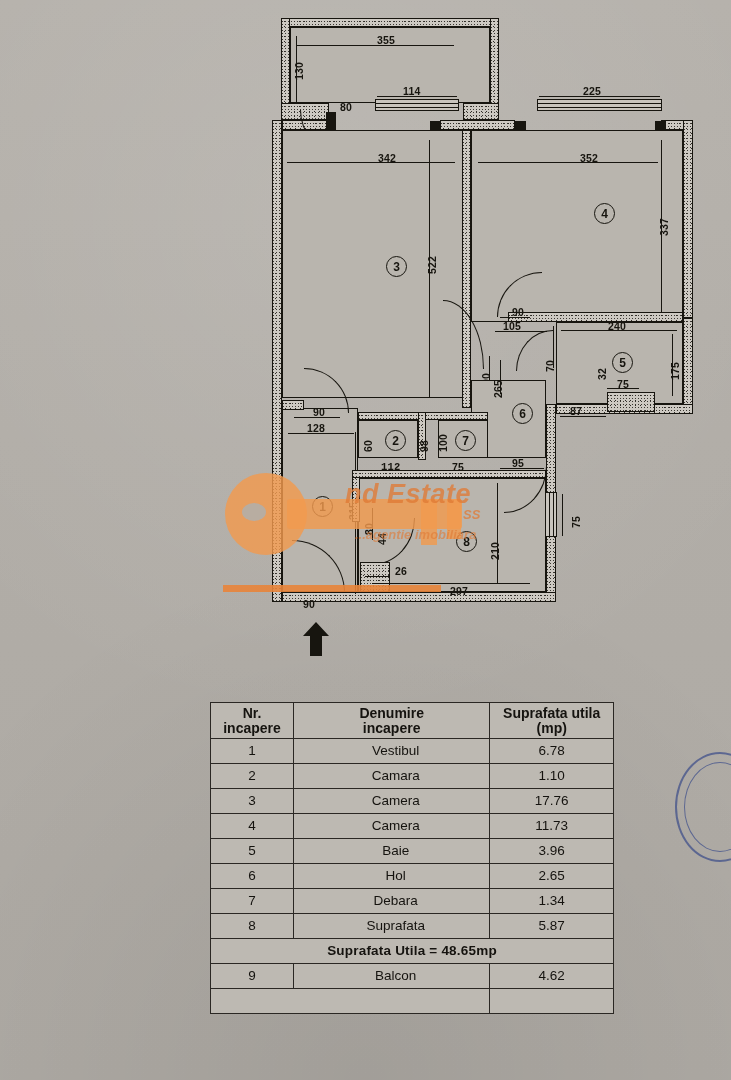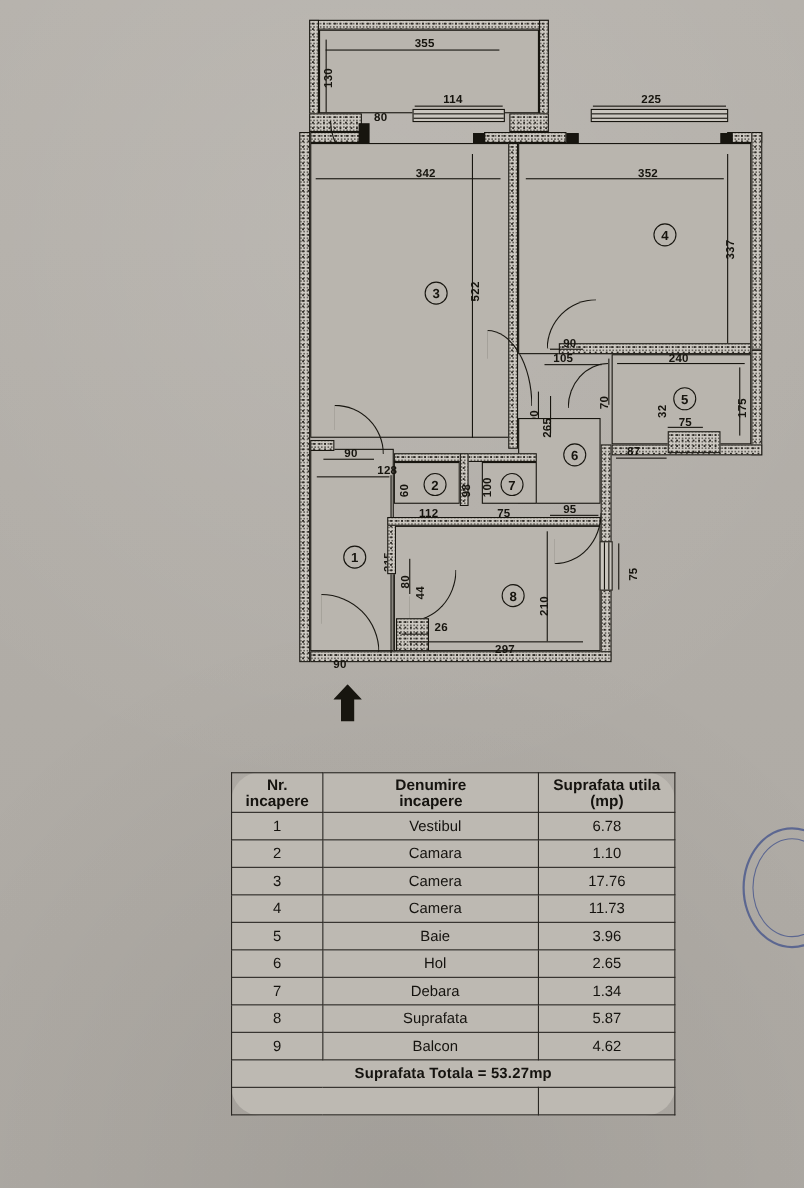--- a/index.html
+++ b/index.html
@@ -18,21 +18,20 @@
       linear-gradient(180deg,#b5b1ab 0%,#b1ada7 40%,#aeaaa4 100%);
   }
   #plan{position:absolute;left:0;top:0;width:731px;height:680px;}
   #tablewrap{position:absolute;left:210px;top:702px;width:404px;}
 
   
   table.areas{
     border-collapse:collapse;width:404px;
     background:#bdb9b2;
     color:#15130f;
-    border-radius:27px;
   }
   table.areas td,table.areas th{
     border:1px solid #2a2723;
     padding:0;
     font-size:13.5px;
     line-height:1.05;
     height:24px;
   }
   table.areas th{
     font-weight:bold;font-size:14px;
@@ -271,32 +270,32 @@
 
   <div class="wall" style="left:358px;top:412px;width:130px;height:8px;"></div>
   <div class="room" style="left:358px;top:420px;width:60px;height:38px;"></div>
   <div class="room" style="left:438px;top:420px;width:50px;height:38px;"></div>
   <div class="wall" style="left:418px;top:412px;width:8px;height:48px;"></div>
   <div class="rn" style="left:385px;top:430px;">2</div>
   <div class="rn" style="left:455px;top:430px;">7</div>
   <div class="dim vert" style="left:362px;top:452px;">60</div>
   <div class="dim vert" style="left:418px;top:452px;">98</div>
   <div class="dim vert" style="left:437px;top:452px;">100</div>
-  <div class="dim" style="left:381px;top:461px;">112</div>
+  <div class="dim" style="left:381px;top:461px;font-family:Liberation Mono, monospace;">112</div>
   <div class="dline h" style="left:365px;top:472px;width:48px;"></div>
   <div class="dim" style="left:452px;top:461px;">75</div>
   <div class="dline h" style="left:441px;top:472px;width:30px;"></div>
 
   <div class="room" style="left:282px;top:408px;width:76px;height:184px;"></div>
   <div class="rn" style="left:312px;top:496px;">1</div>
   <div class="wall" style="left:282px;top:400px;width:22px;height:10px;"></div>
   <div class="swing sw-tr" style="left:304px;top:368px;width:44px;height:44px;"></div>
   <div class="dim" style="left:313px;top:406px;">90</div>
   <div class="dline h" style="left:294px;top:417px;width:46px;"></div>
-  <div class="dim" style="left:307px;top:422px;margin-left:36px;">128</div>
+  <div class="dim" style="left:307px;top:422px;">128</div>
   <div class="dline h" style="left:288px;top:433px;width:66px;"></div>
   <div class="dim vert" style="left:347px;top:520px;">315</div>
   <div class="dline v" style="left:355px;top:432px;height:162px;"></div>
   <div class="swing sw-tr" style="left:292px;top:540px;width:52px;height:52px;"></div>
   <div class="dim" style="left:303px;top:598px;">90</div>
 
   <div class="room" style="left:358px;top:478px;width:188px;height:114px;"></div>
   <div class="rn" style="left:456px;top:531px;">8</div>
   <div class="wall" style="left:352px;top:470px;width:8px;height:52px;"></div>
   <div class="wall" style="left:352px;top:470px;width:194px;height:8px;"></div>
@@ -313,20 +312,31 @@
   <div class="dline v" style="left:497px;top:483px;height:100px;"></div>
   <div class="swing sw-br" style="left:504px;top:466px;width:42px;height:46px;"></div>
   <div class="win v" style="left:545px;top:492px;width:12px;height:45px;"></div>
   <div class="dim vert" style="left:570px;top:528px;">75</div>
   <div class="dline v" style="left:562px;top:494px;height:42px;"></div>
 
   <svg class="entry-arrow" viewBox="0 0 26 34" style="left:303px;top:622px;">
     <polygon points="13,0 26,14 19,14 19,34 7,34 7,14 0,14" fill="#17150f"></polygon>
   </svg>
 
+  <div id="wm">
+    <div class="wm-key"></div>
+    <div class="wm-key-hole"></div>
+    <div class="wm-shaft"></div>
+    <div class="wm-tooth1"></div>
+    <div class="wm-tooth2"></div>
+    <div class="wm-bar"></div>
+    <div class="wm-txt">nd Estate</div>
+    <div class="wm-sub">...agentie imobiliara</div>
+    <div class="wm-mark">SS</div>
+  </div>
 </div>
 
 <div id="tablewrap">
   <table class="areas">
     <thead>
       <tr>
         <th class="c-nr">
           <span class="hdr-l1">Nr.</span>
           <span class="hdr-l2">incapere</span>
         </th>
@@ -374,28 +384,28 @@
         <tr>
           <td class="c-nr">7</td>
           <td class="c-name">Debara</td>
           <td class="c-area">1.34</td>
         </tr>
         <tr>
           <td class="c-nr">8</td>
           <td class="c-name">Suprafata</td>
           <td class="c-area">5.87</td>
         </tr>
+        <tr class="sumrow">
+          <td colspan="3">Suprafata Utila = 48.65mp</td>
+        </tr>
         <tr>
           <td class="c-nr">9</td>
           <td class="c-name">Balcon</td>
           <td class="c-area">4.62</td>
         </tr>
-        <tr class="sumrow">
-          <td colspan="3">Suprafata Totala = 53.27mp</td>
-        </tr>
         <tr class="blankrow">
           <td colspan="2"></td>
           <td class="c-area"></td>
         </tr>
       </tbody>
   </table>
 </div>
 
 <div id="stamp"></div>
 

